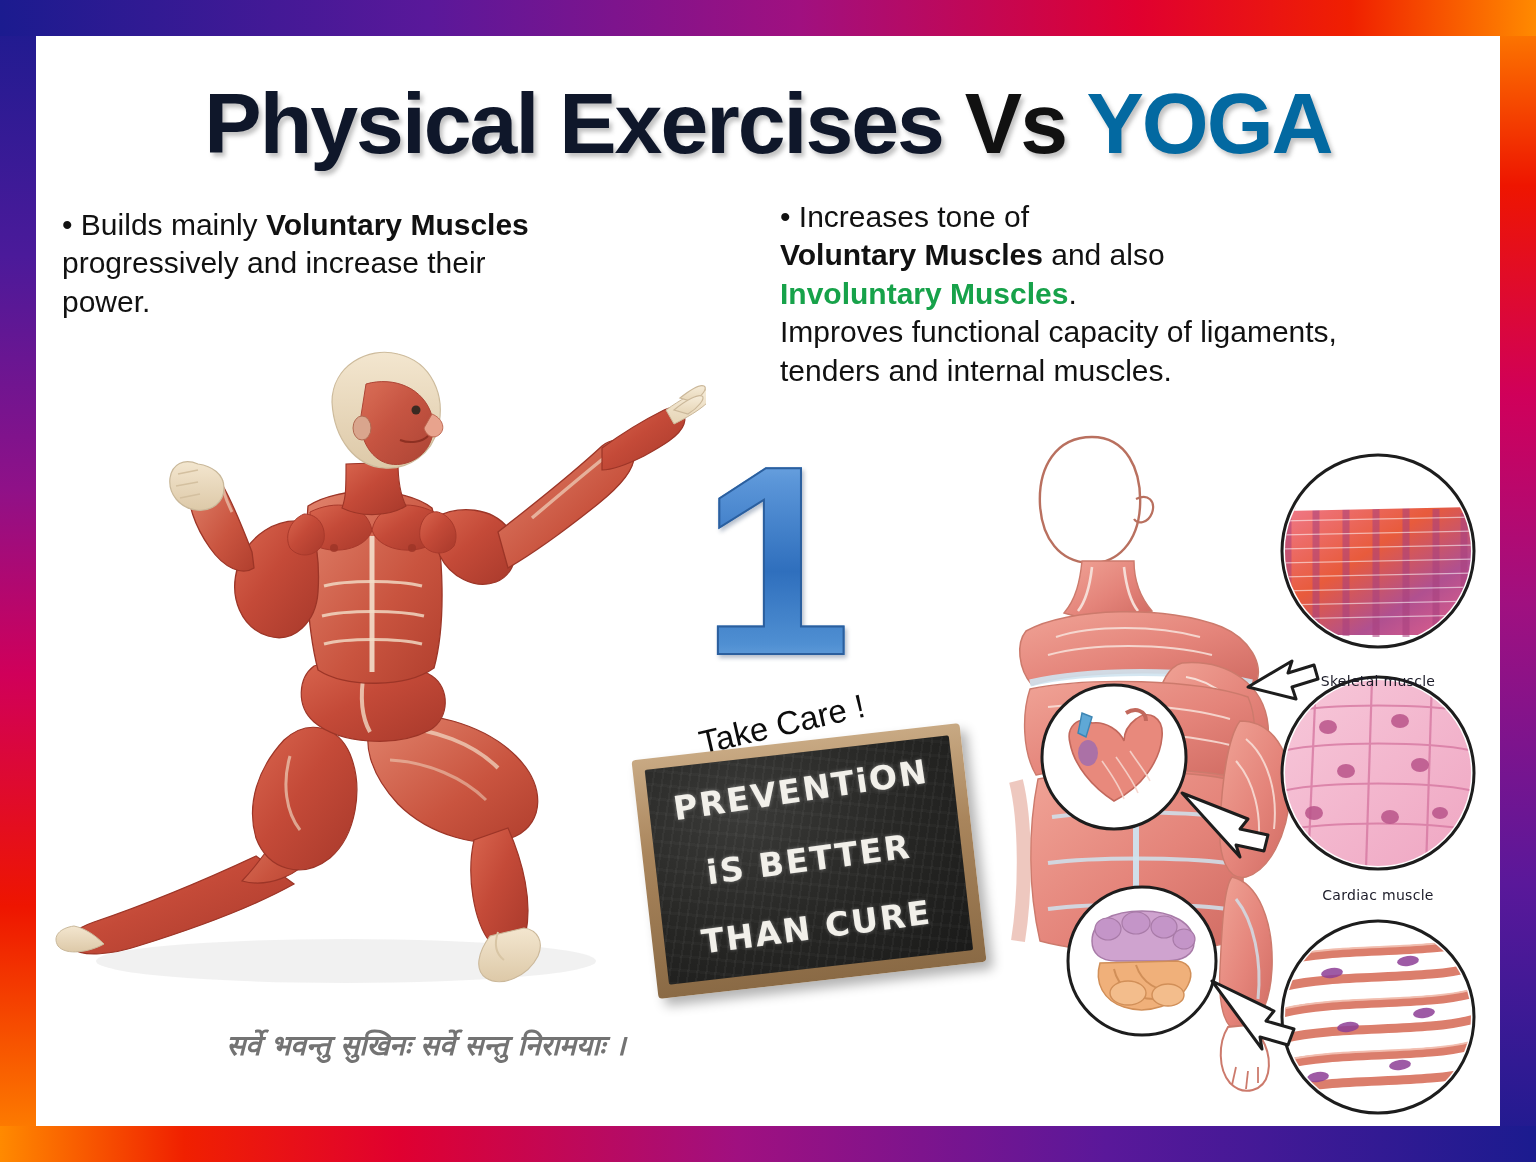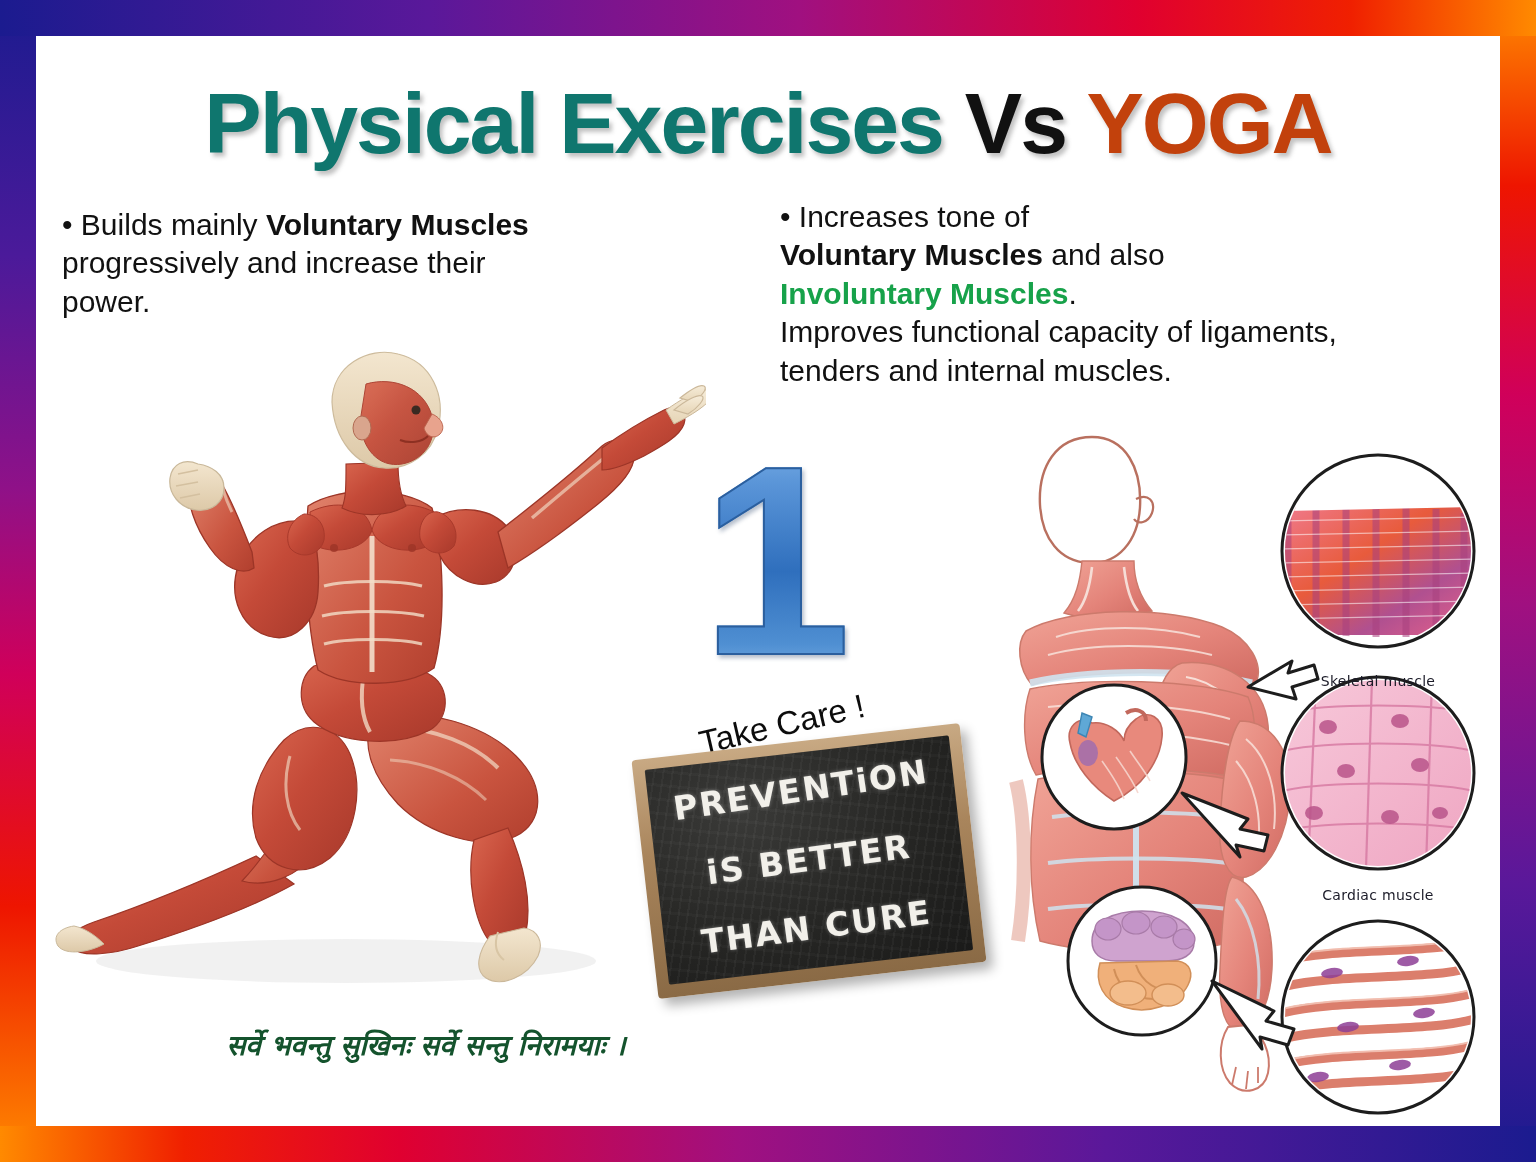--- a/index.html
+++ b/index.html
@@ -47,23 +47,23 @@
   .maintitle {
     position: absolute;
     top: 38px; left: 0; width: 100%;
     text-align: center;
     font-size: 86px;
     font-weight: bold;
     letter-spacing: -2px;
     white-space: nowrap;
     text-shadow: 3px 4px 4px rgba(120,120,120,0.45);
   }
-  .t-red   { color: #0f766e; }
+  .t-red   { color: #0f172a; }
   .t-black { color: #111111; font-weight: bold; margin-top: 20px; }
-  .t-green { color: #c2410c; }
+  .t-green { color: #0369a1; }
 
   
   .col {
     position: absolute;
     font-size: 30px;
     line-height: 1.28;
     color: #111111;
   }
   .col-left  { left: 26px;  top: 170px; width: 660px; }
   .col-right { left: 744px; top: 162px; width: 712px; }
@@ -141,21 +141,21 @@
     transform-origin: left bottom;
     white-space: nowrap;
   }
 
   
   .shloka {
     position: absolute;
     left: 20px; top: 990px;
     width: 740px;
     text-align: center;
-    color: #14532d;
+    color: #737373;
     font-family: "DejaVu Sans", sans-serif;
     font-size: 28px;
     font-style: italic;
     font-weight: bold;
     line-height: 1.45;
   }
 
   
   .figure-left {
     position: absolute;

